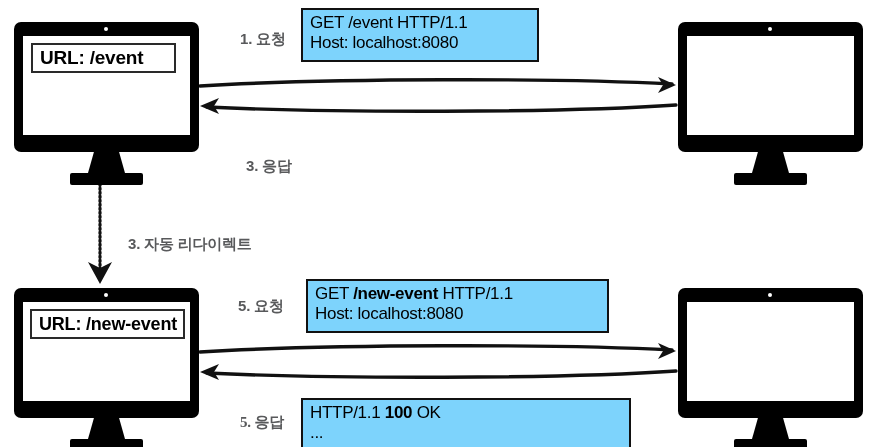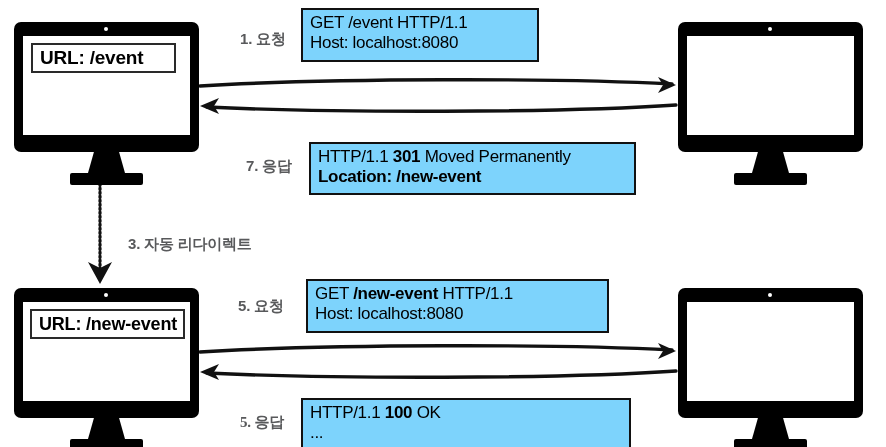--- a/index.html
+++ b/index.html
@@ -172,37 +172,33 @@
   <div class="monitor" style="left:678px; top:288px; width:185px; height:165px;">
     <div class="bezel" style="width:185px; height:130px;"></div>
     <div class="camdot" style="left:90px; top:5px;"></div>
     <div class="screen" style="left:9px; top:14px; width:167px; height:99px;"></div>
     <div class="neck" style="left:74px; top:130px; width:37px; height:21px; clip-path: polygon(16% 0, 84% 0, 100% 100%, 0% 100%);"></div>
     <div class="foot" style="left:56px; top:151px; width:73px; height:12px;"></div>
   </div>
 
   <div class="steplabel" style="left:240px; top:30px;text-align:right;">1. 요청</div>
 
-  <div class="steplabel" style="left:246px; top:157px;">7. 응답</div>
+  <div class="steplabel" style="left:246px; top:157px;">3. 응답</div>
 
   <div class="steplabel" style="left:128px; top:235px;">3. 자동 리다이렉트</div>
 
   <div class="steplabel" style="left:238px; top:297px;">5. 요청</div>
 
   <div class="steplabel" style="left:240px; top:413px;font-family:Liberation Serif, serif;">5. 응답</div>
 
   <div class="msgbox" style="left:301px; top:8px; width:238px; height:54px;">
     <span class="line"><span>GET /event HTTP/1.1</span><span class="b"></span><span></span></span>
     <span class="line"><span>Host: localhost:8080</span><span class="b"></span><span></span></span>
   </div>
 
-  <div class="msgbox" style="left:309px; top:142px; width:327px; height:53px;">
-    <span class="line"><span>HTTP/1.1 </span><span class="b">301</span><span> Moved Permanently</span></span>
-    <span class="line"><span></span><span class="b">Location: /new-event</span><span></span></span>
-  </div>
 
   <div class="msgbox" style="left:306px; top:279px; width:303px; height:54px;">
     <span class="line"><span>GET </span><span class="b">/new-event</span><span> HTTP/1.1</span></span>
     <span class="line"><span>Host: localhost:8080</span><span class="b"></span><span></span></span>
   </div>
 
   <div class="msgbox" style="left:301px; top:398px; width:330px; height:54px;">
     <span class="line"><span>HTTP/1.1 </span><span class="b">100</span><span> OK</span></span>
     <span class="line"><span>...</span><span class="b"></span><span></span></span>
   </div>

